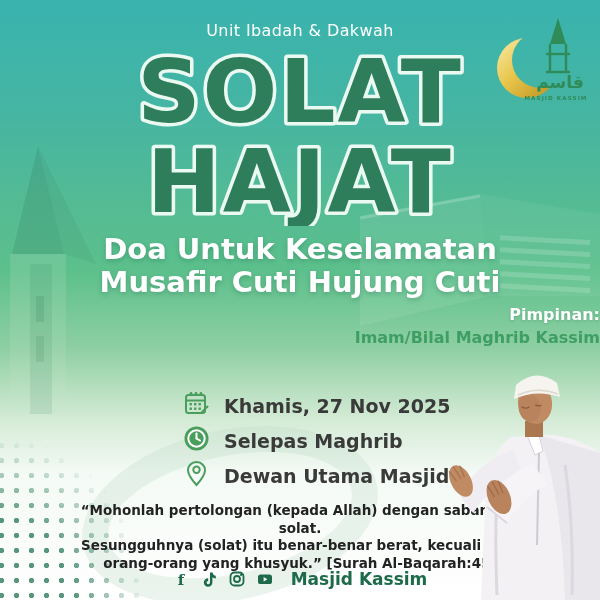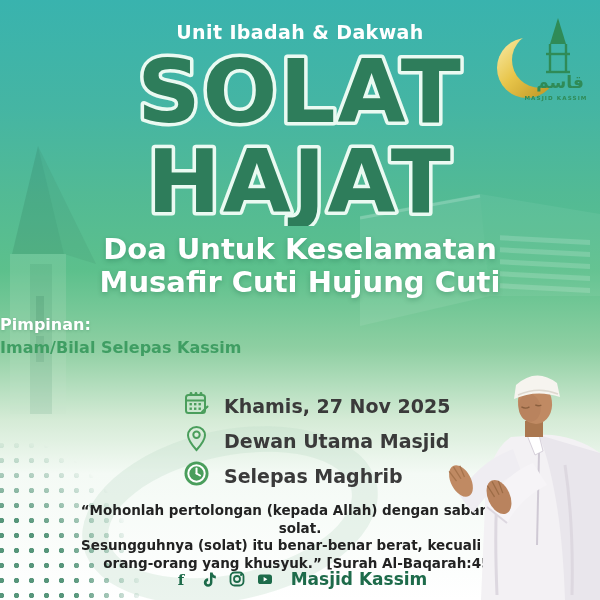--- a/index.html
+++ b/index.html
@@ -23,39 +23,39 @@
   .dots {
     position:absolute; left:-6px; bottom:-8px; width:165px; height:185px;
     background-image:radial-gradient(circle,#2e7d5b 2.4px,transparent 3px);
     background-size:15px 15px; opacity:.8;
     -webkit-mask-image:radial-gradient(130% 130% at 0% 100%, #000 38%, transparent 72%);
     mask-image:radial-gradient(130% 130% at 0% 100%, #000 38%, transparent 72%);
   }
   
   .unit {
     position:absolute; top:21px; left:0; width:100%; text-align:center;
-    color:#ffffff; font-size:19px; font-weight:bold; letter-spacing:.4px;
+    color:#ffffff; font-size:16px; font-weight:normal; letter-spacing:.4px;
   }
   .logo { position:absolute; top:10px; right:6px; width:100px; height:100px; }
   
   .title-svg { position:absolute; top:36px; left:0; width:600px; height:190px; }
   .title-svg text {
     font-family:"DejaVu Sans","Liberation Sans",sans-serif;
     font-weight:bold; font-size:88px; letter-spacing:2px;
     fill:#2e7d5b; stroke:#eafaf2; stroke-width:7px;
     paint-order:stroke; stroke-linejoin:round;
   }
   
   .subtitle {
     position:absolute; top:233px; left:0; width:100%; text-align:center;
     color:#ffffff; font-weight:bold; font-size:29px; line-height:33px;
     text-shadow:0 2px 5px rgba(0,70,45,.25);
   }
   
-  .pimpinan { position:absolute; top:315px; left:0; width:100%; text-align:left; }
+  .pimpinan { position:absolute; top:305px; left:0; width:100%; text-align:right; }
   .pimpinan-label { color:#ffffff; font-size:16px; font-weight:bold; text-shadow:0 1px 3px rgba(0,70,45,.2); }
   .pimpinan-name { color:#1d6b4a; font-size:24px; font-weight:bold; margin-top:2px; }
   .pimpinan-role { color:#3f9e63; font-size:16px; font-weight:bold; margin-top:4px; }
   
   .details { position:absolute; left:183px; top:391px; display:flex; flex-direction:column; gap:9px; }
   .detail-row { display:flex; align-items:flex-end; gap:14px; height:26px; }
   .detail-icon { width:27px; height:27px; flex:0 0 27px; }
   .detail-text { color:#3a3a3a; font-size:19px; font-weight:bold; white-space:nowrap; }
   
   .quote {
@@ -133,21 +133,21 @@
     <text x="300" y="176" text-anchor="middle">HAJAT</text>
   </svg>
 
   <div class="subtitle">
     <div>Doa Untuk Keselamatan</div>
     <div>Musafir Cuti Hujung Cuti</div>
   </div>
 
   <div class="pimpinan">
     <div class="pimpinan-label">Pimpinan:</div>
-    <div class="pimpinan-role">Imam/Bilal Selepas Kassim</div>
+    <div class="pimpinan-role">Imam/Bilal Maghrib Kassim</div>
   </div>
 
   <div class="details">
     <div class="detail-row">
       <svg class="detail-icon" viewBox="0 0 27 27" aria-hidden="true">
         <rect x="3" y="5" width="19" height="18" rx="2.5" fill="none" stroke="#4a9e5c" stroke-width="2"></rect>
         <line x1="3" y1="10.5" x2="22" y2="10.5" stroke="#4a9e5c" stroke-width="2"></line>
         <circle cx="8" cy="3.5" r="1.4" fill="#4a9e5c"></circle>
         <circle cx="13" cy="3.5" r="1.4" fill="#4a9e5c"></circle>
         <circle cx="18" cy="3.5" r="1.4" fill="#4a9e5c"></circle>
@@ -158,34 +158,34 @@
           <rect x="6.5" y="17.5" width="2.4" height="2.4"></rect>
             <rect x="11" y="17.5" width="2.4" height="2.4"></rect>
             <rect x="15.5" y="17.5" width="2.4" height="2.4"></rect>
         </g>
         <line x1="19" y1="22" x2="24.5" y2="16.5" stroke="#4a9e5c" stroke-width="2" stroke-linecap="round"></line>
       </svg>
       <span class="detail-text">Khamis, 27 Nov 2025</span>
     </div>
     <div class="detail-row">
       <svg class="detail-icon" viewBox="0 0 27 27" aria-hidden="true">
-        <path d="M13.5 2 C8.5 2 5 5.8 5 10.2 C5 15.5 13.5 25 13.5 25 C13.5 25 22 15.5 22 10.2 C22 5.8 18.5 2 13.5 2 Z" fill="none" stroke="#4a9e5c" stroke-width="2"></path>
-        <circle cx="13.5" cy="9.8" r="3.2" fill="none" stroke="#4a9e5c" stroke-width="2"></circle>
-      </svg>
-      <span class="detail-text">Dewan Utama Masjid</span>
-    </div>
-    <div class="detail-row">
-      <svg class="detail-icon" viewBox="0 0 27 27" aria-hidden="true">
         <circle cx="13.5" cy="13.5" r="12" fill="#4a9e5c"></circle>
         <circle cx="13.5" cy="13.5" r="8.2" fill="none" stroke="#ffffff" stroke-width="2"></circle>
         <line x1="13.5" y1="13.5" x2="13.5" y2="8.5" stroke="#ffffff" stroke-width="2" stroke-linecap="round"></line>
         <line x1="13.5" y1="13.5" x2="17" y2="15.5" stroke="#ffffff" stroke-width="2" stroke-linecap="round"></line>
       </svg>
       <span class="detail-text">Selepas Maghrib</span>
     </div>
+    <div class="detail-row">
+      <svg class="detail-icon" viewBox="0 0 27 27" aria-hidden="true">
+        <path d="M13.5 2 C8.5 2 5 5.8 5 10.2 C5 15.5 13.5 25 13.5 25 C13.5 25 22 15.5 22 10.2 C22 5.8 18.5 2 13.5 2 Z" fill="none" stroke="#4a9e5c" stroke-width="2"></path>
+        <circle cx="13.5" cy="9.8" r="3.2" fill="none" stroke="#4a9e5c" stroke-width="2"></circle>
+      </svg>
+      <span class="detail-text">Dewan Utama Masjid</span>
+    </div>
   </div>
 
   <div class="quote">
     <div>“Mohonlah pertolongan (kepada Allah) dengan sabar dan solat.</div>
     <div>Sesungguhnya (solat) itu benar-benar berat, kecuali bagi</div>
     <div>orang-orang yang khusyuk.” [Surah Al-Baqarah:45]</div>
   </div>
 
   <svg class="man" viewBox="0 0 185 245" aria-hidden="true">
 

